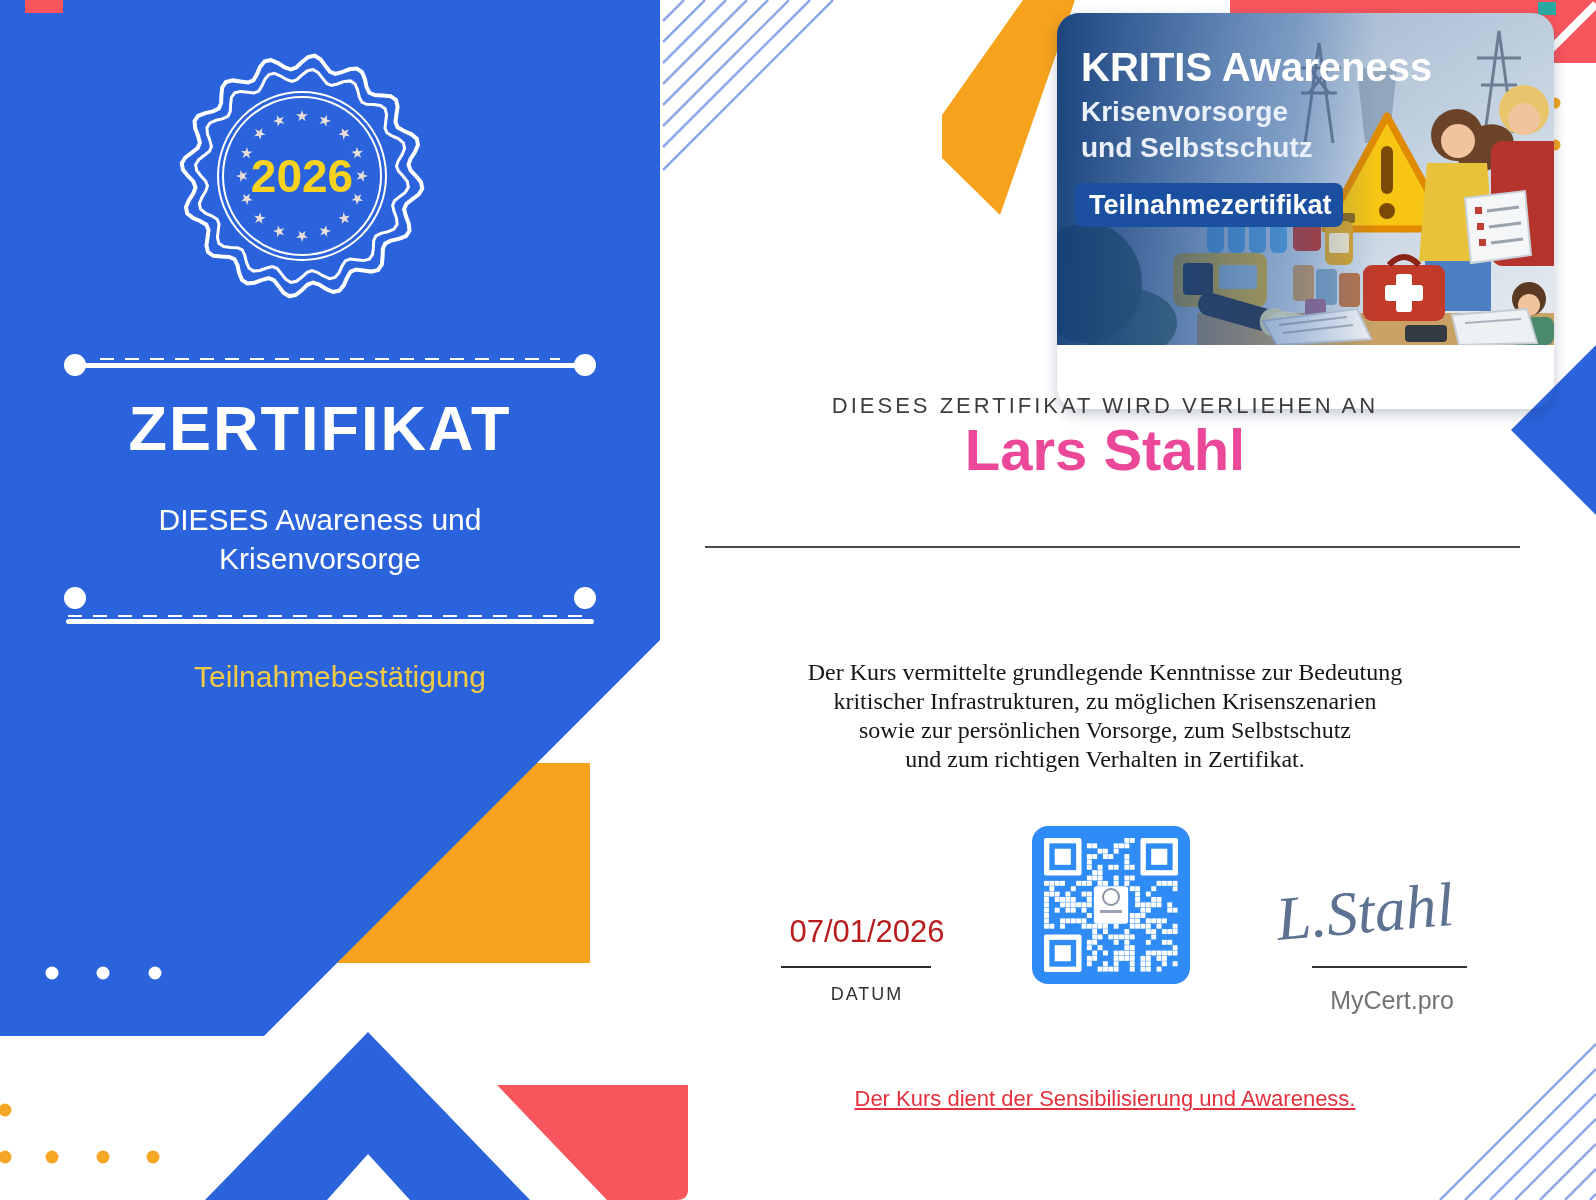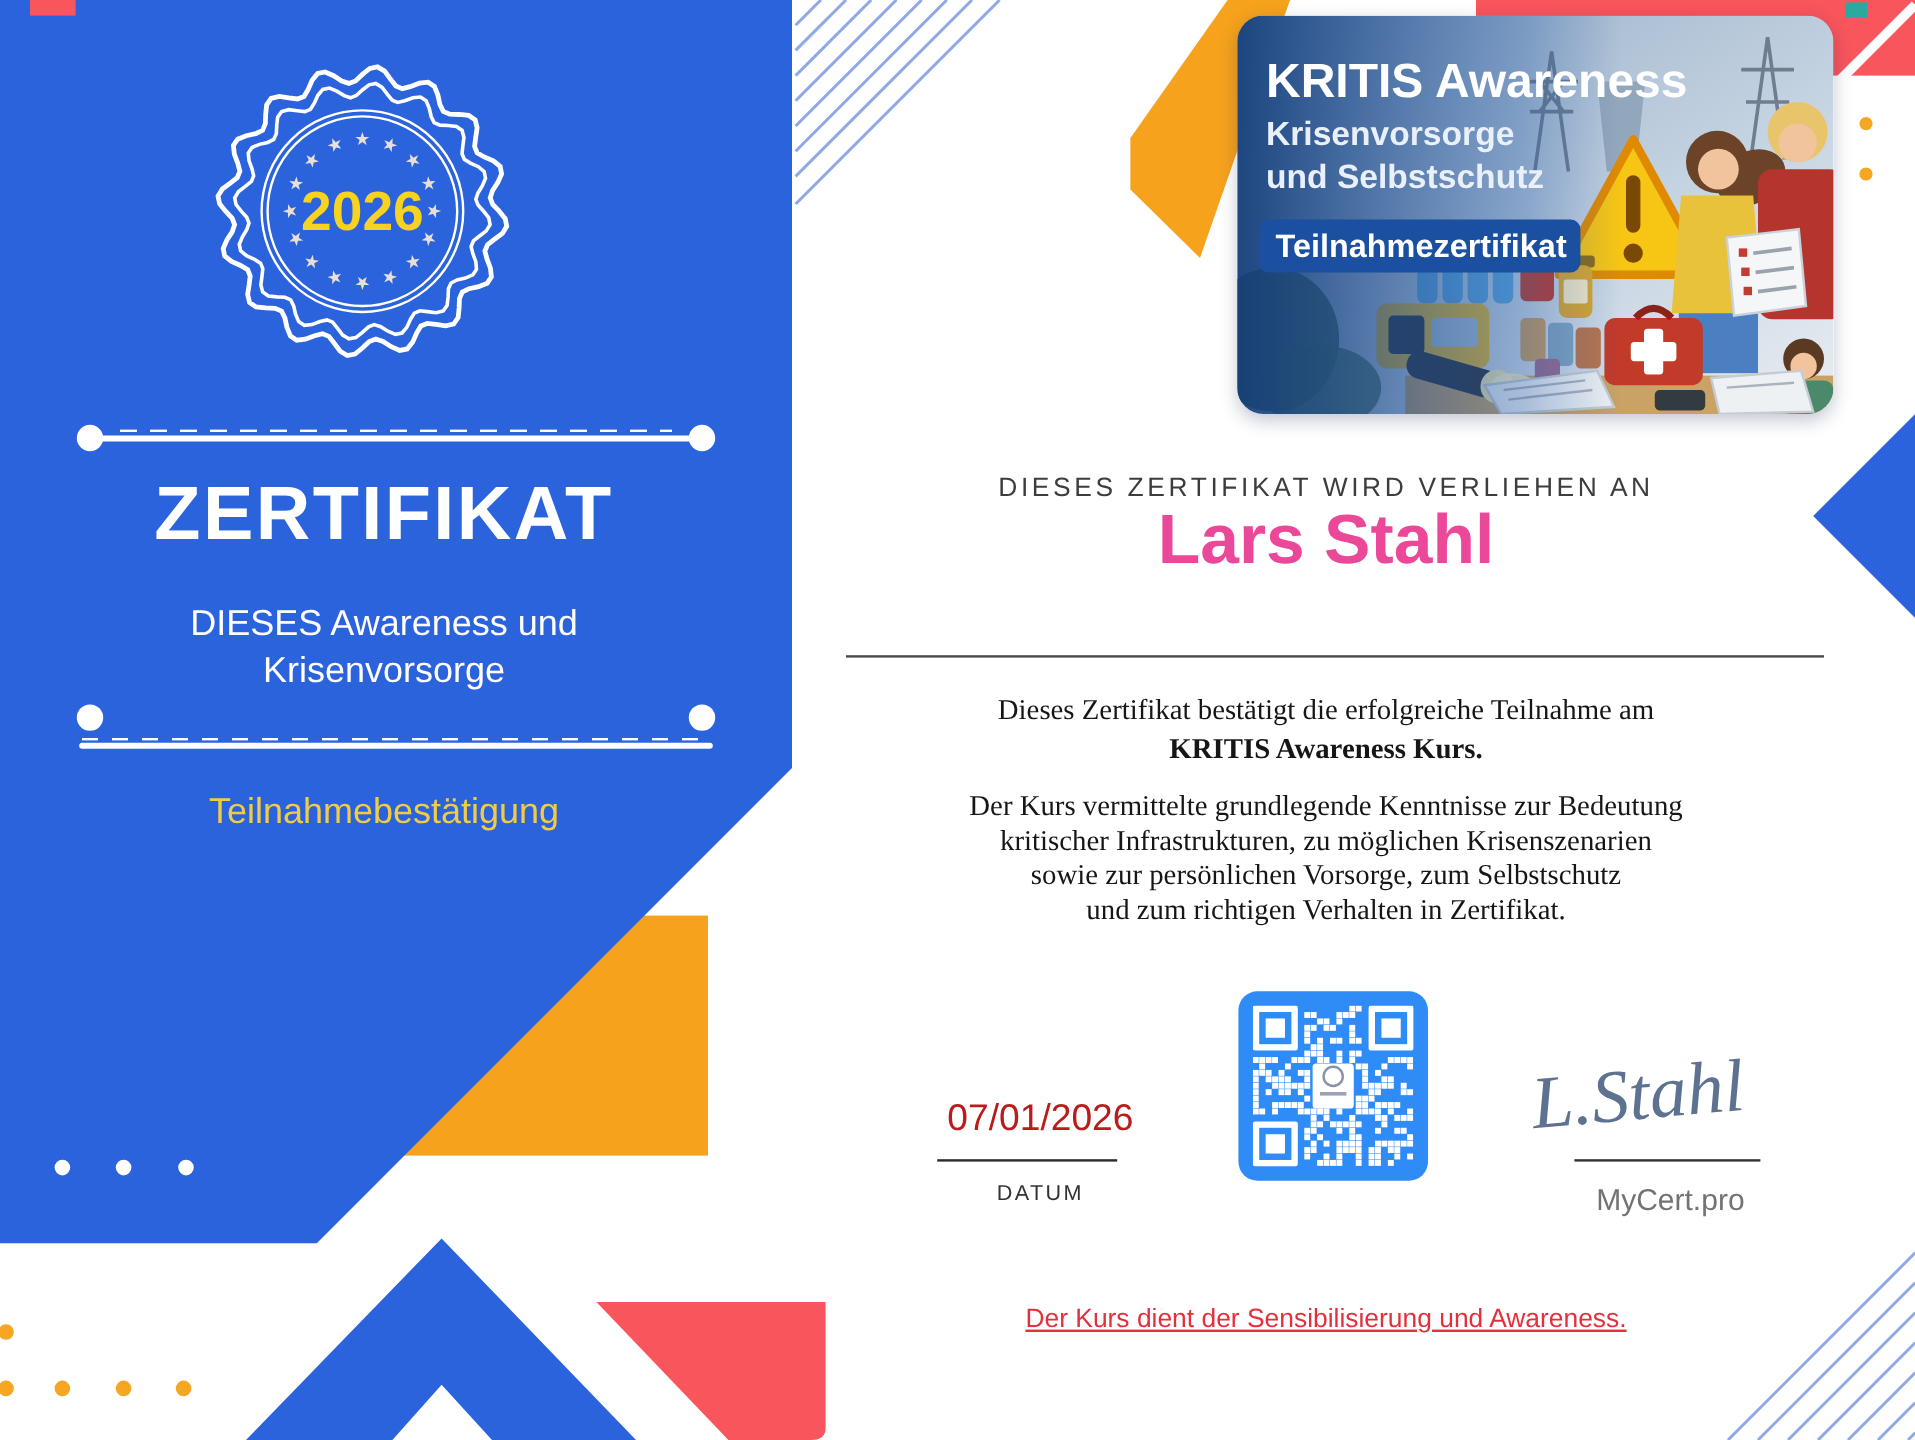--- a/index.html
+++ b/index.html
@@ -6,29 +6,29 @@
   #stage{position:relative;width:1596px;height:1200px;overflow:hidden;background:#ffffff;
          font-family:"Liberation Sans",sans-serif;}
   #bg,#stage>*{position:absolute;}
   #bg{left:0;top:0;z-index:0;}
 
   
   .lp{z-index:3;left:0;width:640px;text-align:center;color:#ffffff;}
   #badge{left:152px;top:26px;z-index:3;}
   .lp-title{top:392px;font-size:63px;font-weight:600;letter-spacing:2px;}
   .lp-sub{top:500px;font-size:30px;font-weight:500;line-height:1.3;}
-  .lp-tag{top:660px;font-size:30px;font-weight:500;color:#F2CB45;}
+  .lp-tag{top:660px;font-size:30px;font-weight:500;color:#F2CB45;margin-left:20px;}
 
   .divider{z-index:3;height:5px;background:#ffffff;border-radius:3px;}
   .divider-dash{z-index:3;height:2px;
      background:repeating-linear-gradient(90deg,#ffffff 0 14px,rgba(255,255,255,0) 14px 25px);}
   .enddot{z-index:3;width:22px;height:22px;border-radius:50%;background:#ffffff;}
 
   
-  #card{left:1031px;top:13px;width:497px;height:332px;border-radius:22px;overflow:hidden;
+  #card{left:1057px;top:13px;width:497px;height:396px;border-radius:22px;overflow:hidden;
         z-index:2;box-shadow:0 5px 14px rgba(20,40,80,.25);}
 
   
   .rc{z-index:3;left:690px;width:830px;text-align:center;}
   .eyebrow{top:393px;font-size:22px;letter-spacing:3px;color:#3d3d3d;}
   .name{top:416px;font-size:58px;font-weight:700;color:#ec4899;}
   .name-rule{top:546px;left:705px;width:815px;height:2px;background:#4a4a4a;z-index:3;}
   .serif{font-family:"Liberation Serif",serif;color:#161616;}
   .para1{top:576px;font-size:24px;line-height:33px;}
   .para2{top:658px;font-size:24px;line-height:29px;}
@@ -276,24 +276,20 @@
       <text x="24" y="144" font-size="28" font-weight="bold" fill="#e9f0fa" font-family="Liberation Sans, sans-serif">und Selbstschutz</text>
       <rect x="18" y="170" width="268" height="44" rx="8" fill="#1b4fa0"></rect>
       <text x="32" y="201" font-size="27" font-weight="bold" fill="#ffffff" font-family="Liberation Sans, sans-serif">Teilnahmezertifikat</text>
     </svg>
   </div>
 
   <div class="rc eyebrow">DIESES ZERTIFIKAT WIRD VERLIEHEN AN</div>
   <div class="rc name">Lars Stahl</div>
   <div class="name-rule"></div>
 
-  <div class="rc serif para1">
-    <div>Dieses Zertifikat bestätigt die erfolgreiche Teilnahme am</div>
-    <div style="font-weight:bold">KRITIS Awareness Kurs.</div>
-  </div>
 
   <div class="rc serif para2">
     <div>Der Kurs vermittelte grundlegende Kenntnisse zur Bedeutung</div>
     <div>kritischer Infrastrukturen, zu möglichen Krisenszenarien</div>
     <div>sowie zur persönlichen Vorsorge, zum Selbstschutz</div>
     <div>und zum richtigen Verhalten in Zertifikat.</div>
   </div>
 
   <div id="qr">
     <svg id="qrsvg" width="134" height="134" viewBox="0 0 134 134">

